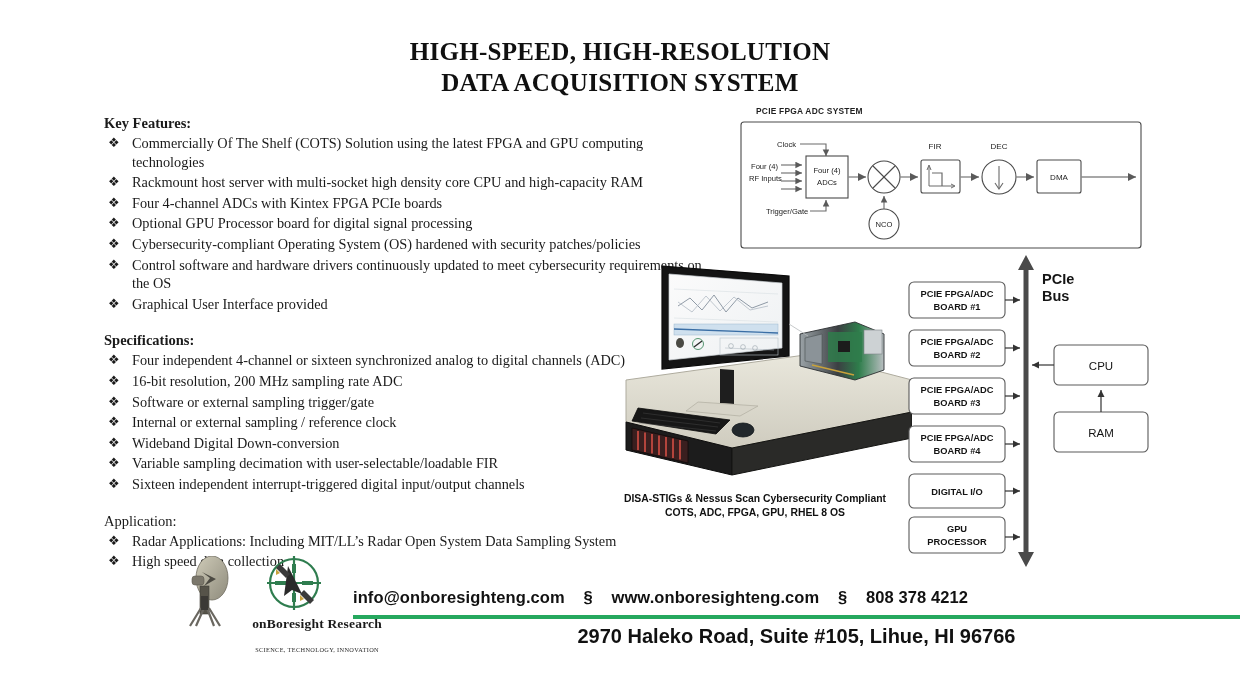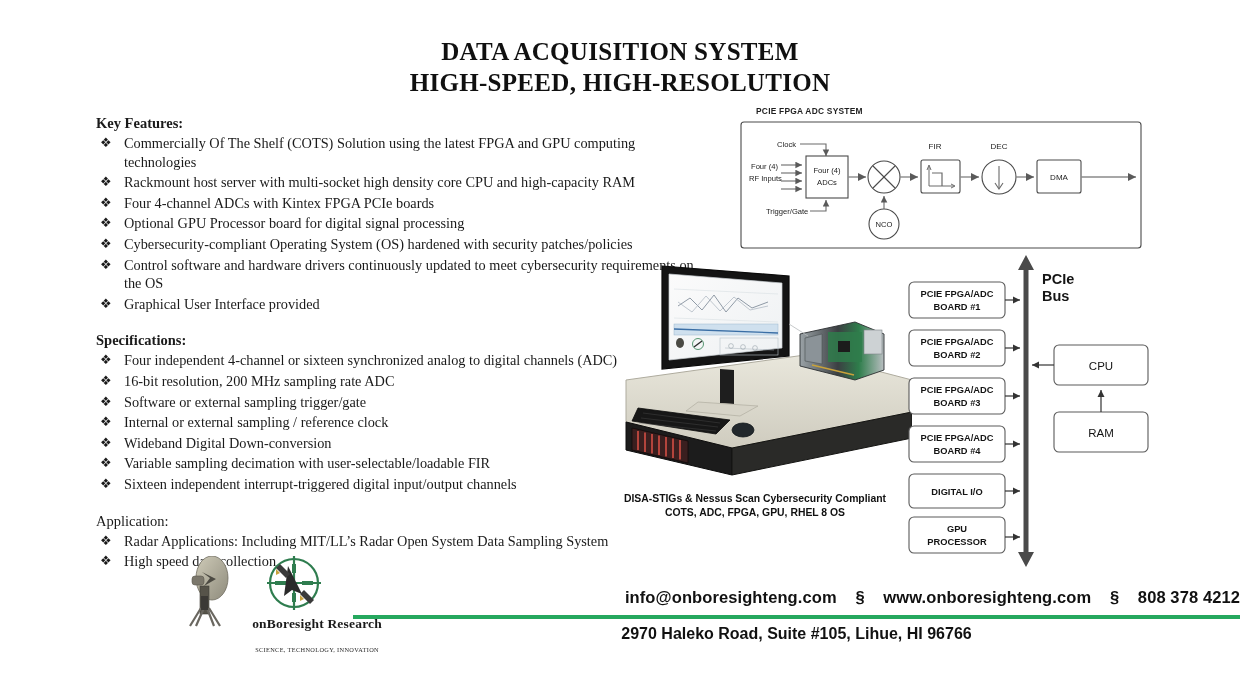--- a/index.html
+++ b/index.html
@@ -20,21 +20,21 @@
     text-align:center;
     font-family:"Liberation Serif", serif;
     font-weight:bold;
     font-size:25px;
     line-height:31px;
     letter-spacing:.3px;
     color:#101010;
   }
 
   
-  .leftcol{position:absolute;left:96px;top:114px;width:612px;}
+  .leftcol{position:absolute;left:104px;top:114px;width:612px;}
   .sec-head{
     font-family:"Liberation Serif", serif;
     font-weight:bold;font-size:14.5px;line-height:19px;
     margin:0 0 1px 0;
   }
   .sec-head.plain{font-weight:normal;}
   ul.bullets{list-style:none;margin:0 0 0 0;padding:0;}
   ul.bullets li{
     position:relative;
     padding-left:28px;
@@ -71,31 +71,31 @@
     font-weight:bold;font-size:10.4px;line-height:14px;color:#111;margin-top:45px;
   }
 
   
   .green-rule{
     position:absolute;left:353px;top:615px;width:887px;height:4px;
     background:#25a85e;
   }
   .foot-line1{
     position:absolute;left:353px;top:588px;width:887px;
-    text-align:right;
+    text-align:left;
     font-family:"Liberation Sans", sans-serif;
     font-weight:bold;font-size:16.5px;color:#111;
     letter-spacing:.1px;
   }
   .foot-line1 .sep{display:inline-block;padding:0 14px;}
   .foot-line2{
     position:absolute;left:353px;top:625px;width:887px;
     text-align:center;
     font-family:"Liberation Sans", sans-serif;
-    font-weight:bold;font-size:16px;color:#111;
+    font-weight:bold;font-size:20px;color:#111;
   }
   .logo-wrap{position:absolute;left:176px;top:556px;width:205px;height:112px;}
   .logo-name{
     position:absolute;left:10px;top:60px;width:196px;text-align:right;
     font-family:"Liberation Serif", serif;font-weight:bold;
     font-size:13.5px;color:#1a1a1a;letter-spacing:.2px;
   }
   .logo-tag{
     position:absolute;left:10px;top:90px;width:193px;text-align:right;
     font-family:"Liberation Serif", serif;
@@ -103,22 +103,22 @@
   }
 
   text{font-family:"Liberation Sans", sans-serif;}
 </style>
 </head>
 <body>
 
 <div class="page">
 
   <div class="title">
+    <div>HIGH-SPEED, HIGH-RESOLUTION</div>
     <div>DATA ACQUISITION SYSTEM</div>
-    <div>HIGH-SPEED, HIGH-RESOLUTION</div>
   </div>
 
   <div class="leftcol">
 
     <div class="sec-head">Key Features:</div>
     <ul class="bullets">
       <li><span class="bchar">❖</span><span>Commercially  Of The Shelf (COTS) Solution  using  the latest  FPGA and GPU computing technologies</span></li>
       <li><span class="bchar">❖</span><span>Rackmount  host server  with multi-socket  high  density  core CPU and high-capacity  RAM</span></li>
       <li><span class="bchar">❖</span><span>Four 4-channel  ADCs with  Kintex  FPGA PCIe boards</span></li>
       <li><span class="bchar">❖</span><span>Optional  GPU Processor  board for digital  signal  processing</span></li>

